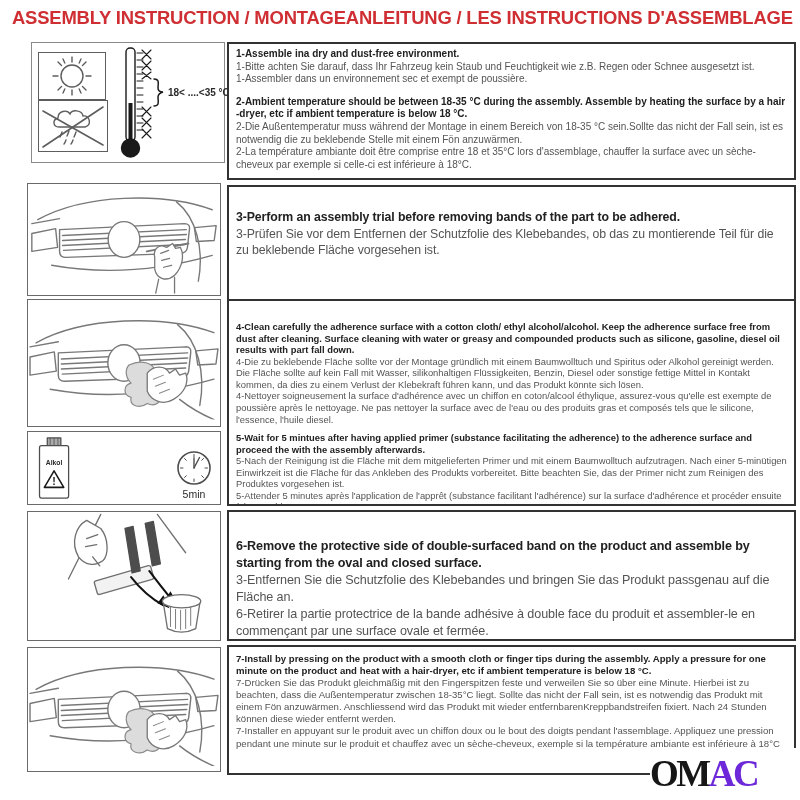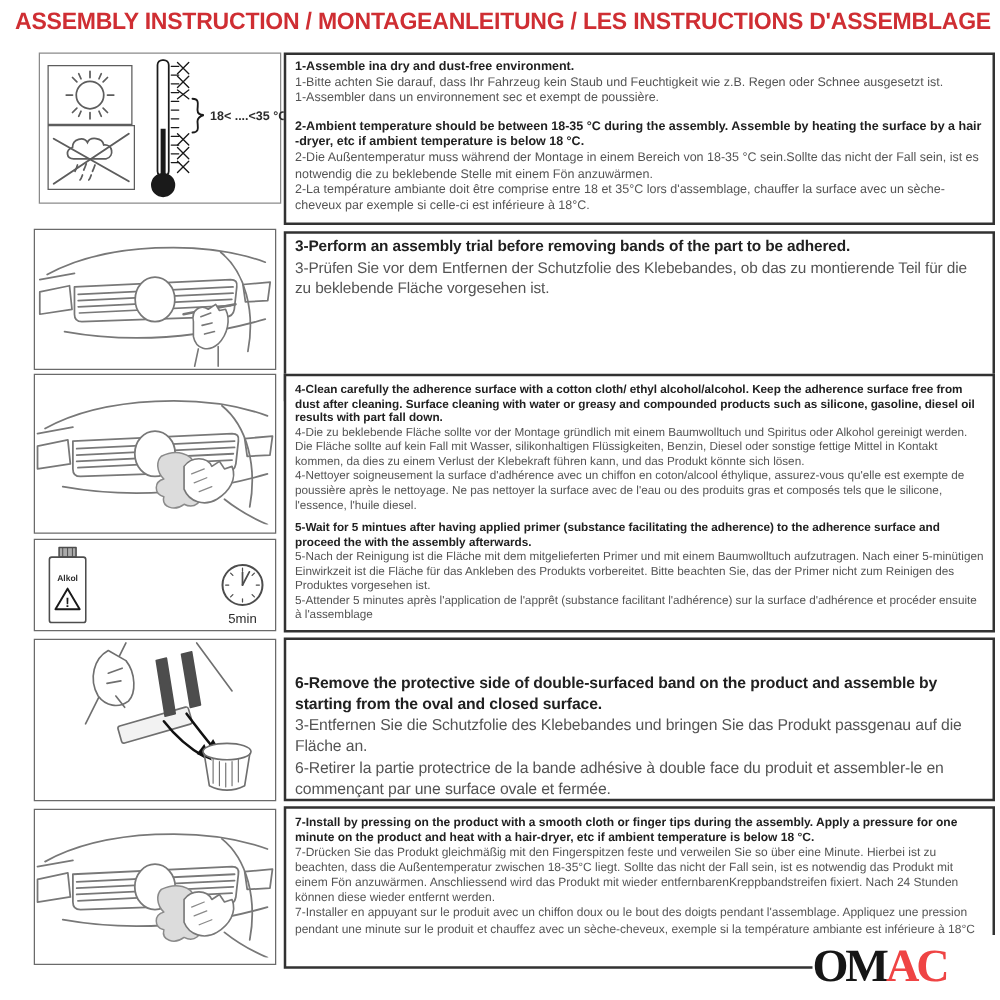--- a/index.html
+++ b/index.html
@@ -13,22 +13,22 @@
   .rcell{border:2px solid #323232;overflow:hidden;}
   
   .L1{left:31px;top:42px;width:194px;height:121px;border-color:#8a8a8a;}
   .L2{left:27px;top:183px;width:194px;height:113px;}
   .L3{left:27px;top:299px;width:194px;height:128px;}
   .L4{left:27px;top:431px;width:194px;height:74px;}
   .L5{left:27px;top:511px;width:194px;height:130px;}
   .L6{left:27px;top:647px;width:194px;height:125px;}
   
   .R1{left:227px;top:42px;width:569px;height:138px;padding:4px 6px 0 7px;}
-  .R2{left:227px;top:185px;width:569px;height:136px;padding:2px 6px 0 7px;}
-  .R3{left:227px;top:299px;width:569px;height:207px;padding:4px 6px 0 7px;}
+  .R2{left:227px;top:185px;width:569px;height:136px;padding:22px 6px 0 7px;}
+  .R3{left:227px;top:299px;width:569px;height:207px;padding:20px 6px 0 7px;}
   .R4{left:227px;top:510px;width:569px;height:131px;padding:26px 11px 0 7px;}
   .R5{left:227px;top:645px;width:569px;height:130px;padding:6px 6px 0 7px;}
   .step p{margin:0;}
   .en{font-weight:bold;color:#212121;}
   .de,.fr{font-weight:normal;color:#545454;}
   .R1{font-size:10px;line-height:1.26;color:#545454;}
   .R1 .step{margin-bottom:10px;}
   .R2{font-size:12.3px;line-height:1.36;letter-spacing:-0.1px;}
   .R3{font-size:9.4px;line-height:1.23;}
   .R3 .step{margin-bottom:7px;}
@@ -43,21 +43,21 @@
   .art{position:absolute;left:0;top:0;width:100%;height:100%;display:block;}
   .l4wrap{position:relative;width:100%;height:100%;}
   .bottleSvg{position:absolute;left:6px;top:4px;width:44px;height:64px;}
   .clockSvg{position:absolute;left:144px;top:16px;width:44px;height:54px;}
   
   .logo{position:absolute;left:650px;top:748px;width:148px;height:50px;background:#fff;
         display:flex;align-items:center;justify-content:flex-start;z-index:5;
         font-family:Liberation Serif, serif;font-weight:bold;font-size:37px;
         letter-spacing:-2.5px;line-height:1;}
   .logo .blk{color:#161616;}
-  .logo .red{color:#ef4444;}
+  .logo .red{color:#6d28d9;}
   svg text{font-family:"Liberation Sans",sans-serif;}
 </style>
 </head>
 <body>
 
 <div class="page">
 
   <svg width="0" height="0" style="position:absolute" aria-hidden="true">
     <defs>
       <symbol id="sym-grille" viewBox="0 0 190 112">

